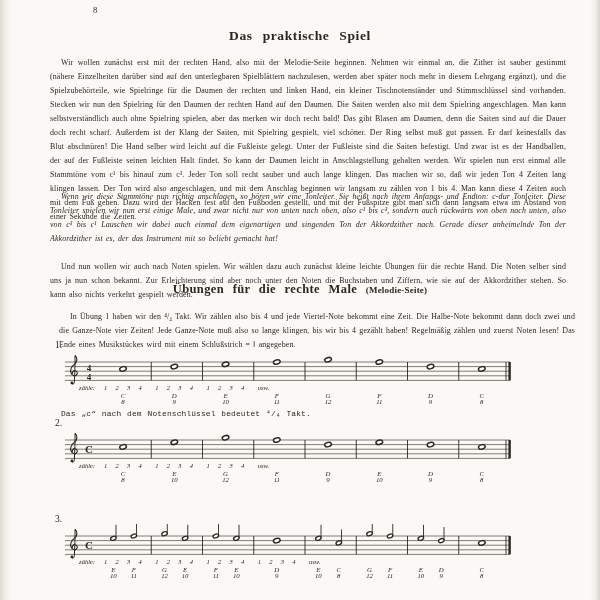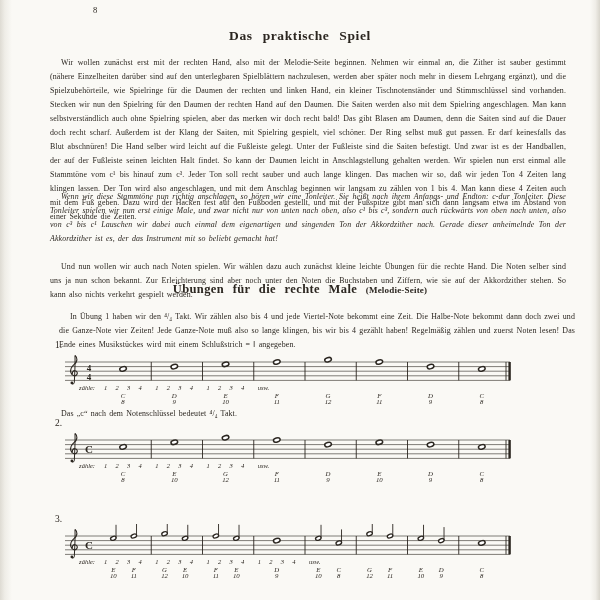--- a/index.html
+++ b/index.html
@@ -11,21 +11,21 @@
     background:linear-gradient(270deg,#d8d5cc 0,#efede7 45%,rgba(250,249,245,0) 100%);}
   .pnum{position:absolute;left:93px;top:5px;font-size:8.5px;}
   h1{position:absolute;left:0;top:28px;width:100%;margin:0;text-align:center;
      font-size:13.5px;font-weight:600;letter-spacing:0.6px;word-spacing:6px;}
   h2{position:absolute;left:0;top:282px;width:100%;margin:0;text-align:center;
      font-size:12.5px;font-weight:600;letter-spacing:0.4px;word-spacing:5px;}
   h2 .h2-sub{font-size:9px;font-weight:600;letter-spacing:0.2px;word-spacing:1px;}
   .para{position:absolute;left:50px;width:516px;margin:0;text-align:justify;
         font-size:7.9px;line-height:14px;letter-spacing:0.12px;word-spacing:1px;text-indent:11px;}
   .p1{top:56px;} .p2{top:190px;font-style:italic;} .p3{top:260px;} .p4{top:310px;margin-left:9px;}
-  .caption{top:407px;text-align:left;}
+  .caption{top:407px;text-align:left;font-family:Liberation Mono, monospace;}
   .p5{top:494px;}
   .ex-num{position:absolute;left:55px;font-size:9.5px;}
   .n1{top:340px;} .n2{top:418px;} .n3{top:514px;}
   .ex-svg{position:absolute;left:0;}
   #exsvg0{top:350px;} #exsvg1{top:428px;} #exsvg2{top:524px;}
   .tsig{font-family:"Liberation Serif","DejaVu Serif",serif;font-weight:bold;font-size:9px;fill:#2b2620;}
   .tsig-c{font-family:"Liberation Serif","DejaVu Serif",serif;font-weight:bold;font-size:11px;fill:#2b2620;}
   .nlab{font-family:"Liberation Serif","DejaVu Serif",serif;font-style:italic;font-size:6.8px;fill:#2b2620;}
   .count{font-family:"Liberation Serif","DejaVu Serif",serif;font-style:italic;font-size:6.5px;fill:#2b2620;}
 </style>

